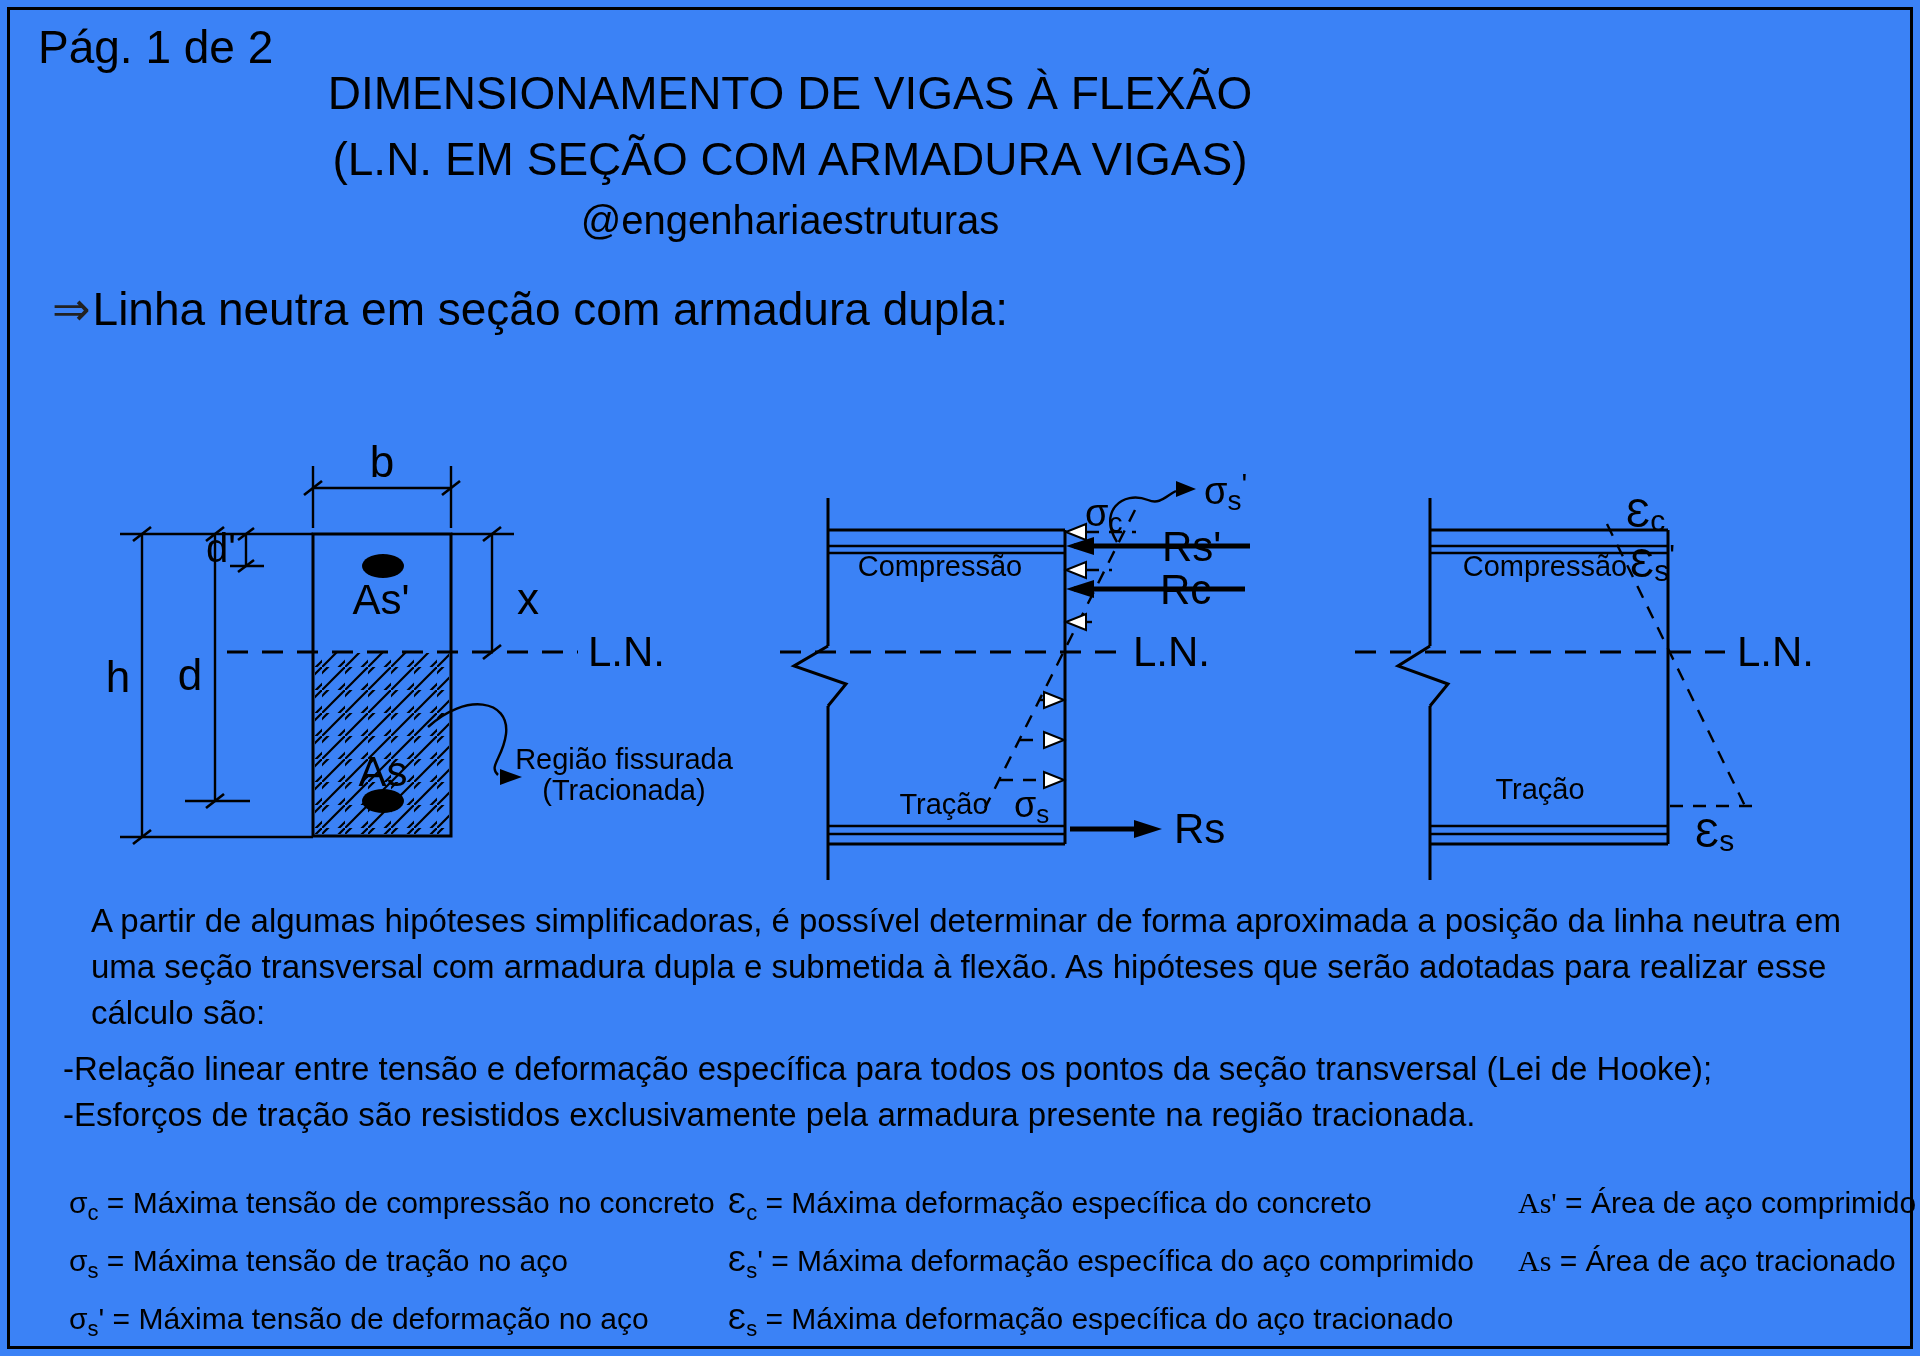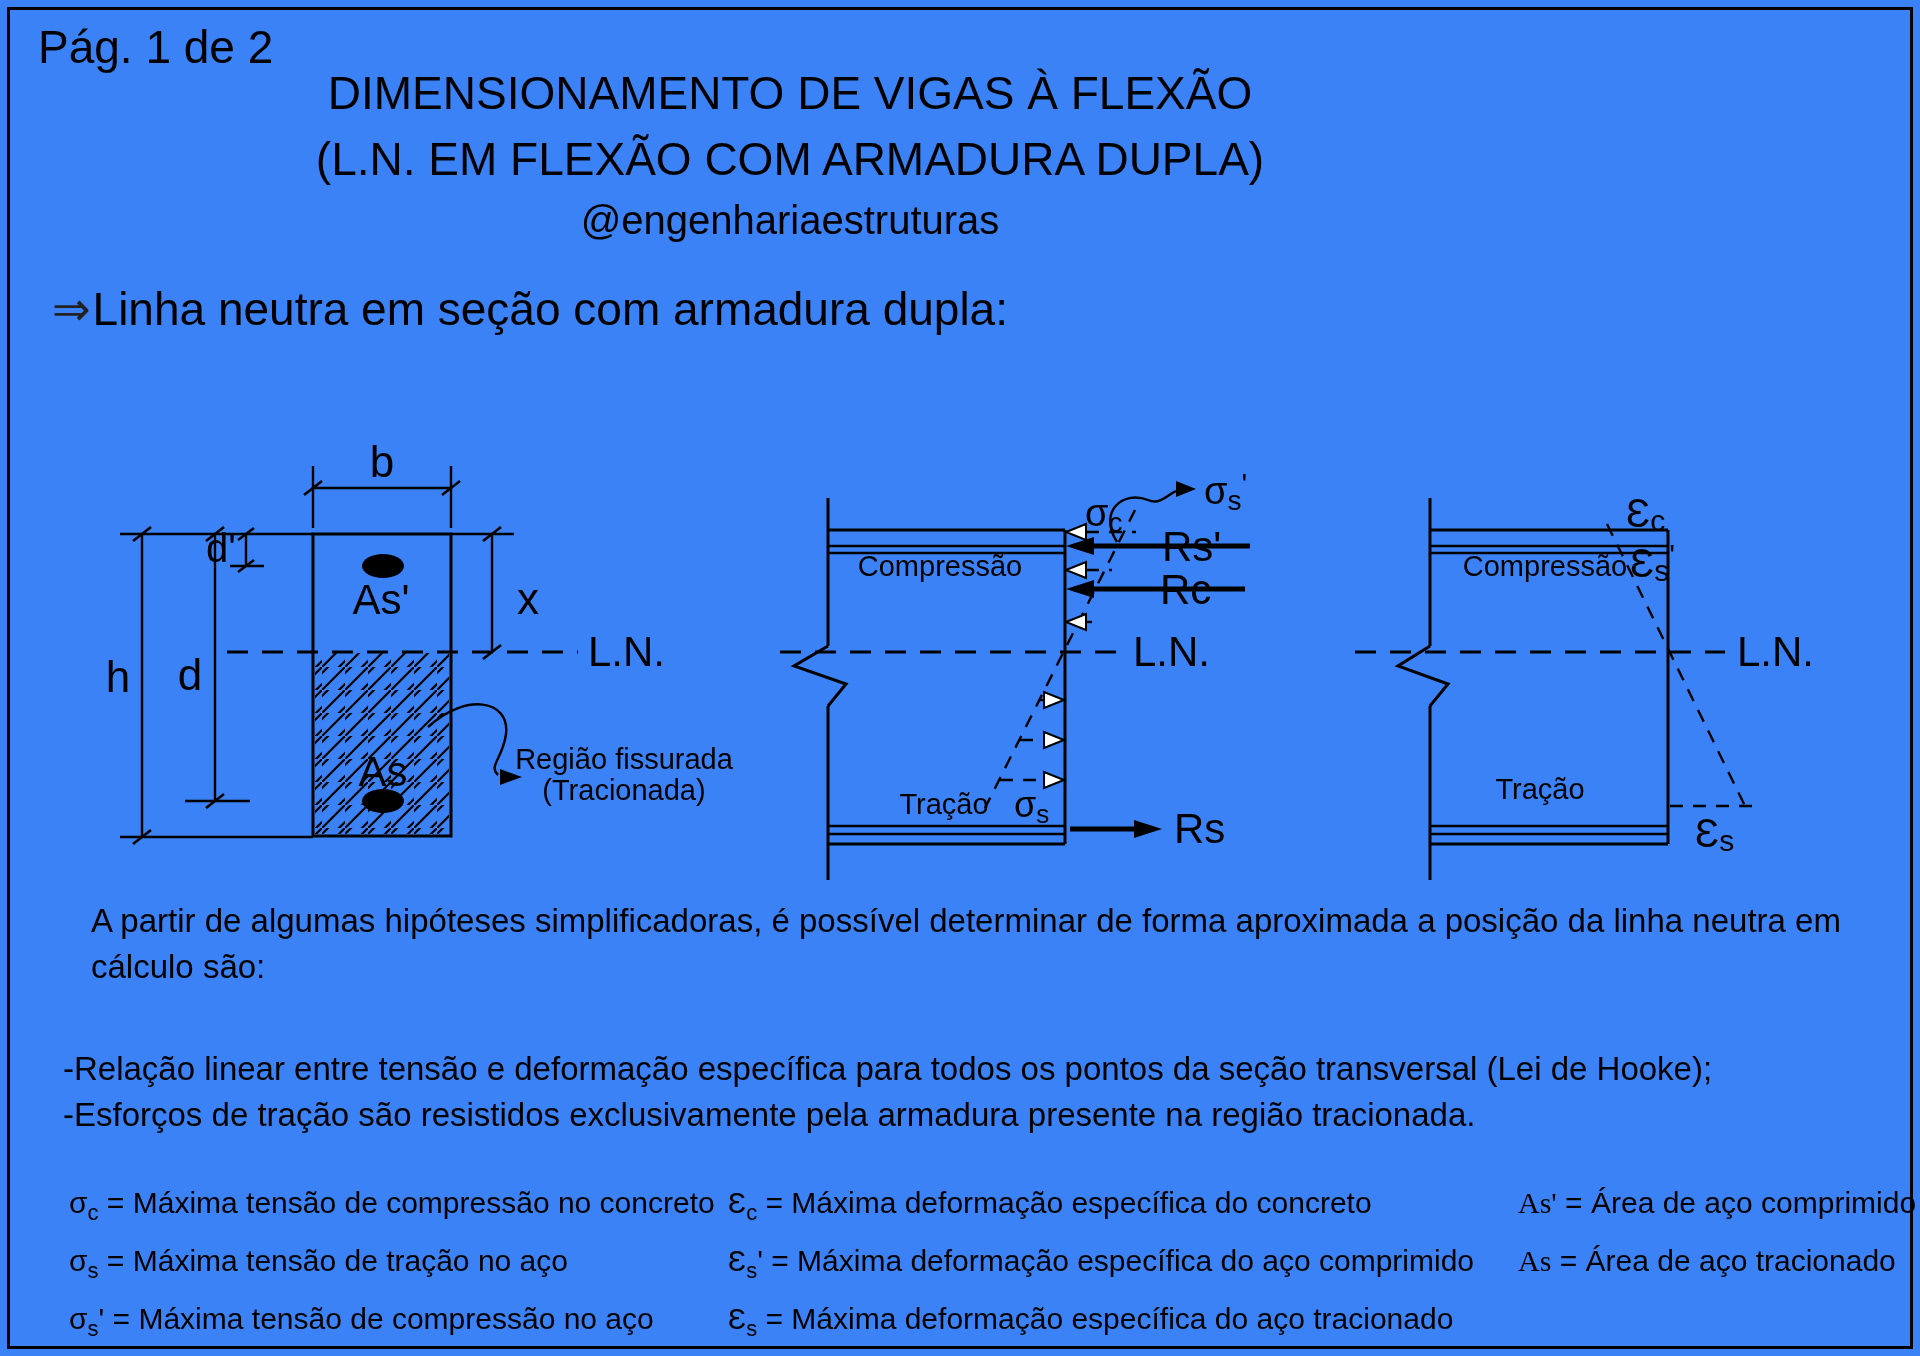--- a/index.html
+++ b/index.html
@@ -32,21 +32,21 @@
   .tick{stroke:#000;stroke-width:2.6;}
 </style>
 </head>
 <body>
 
 <div class="page">
   <div class="page-border"></div>
 
   <div class="pagenum">Pág. 1 de 2</div>
   <div class="title-band t1">DIMENSIONAMENTO DE VIGAS À FLEXÃO</div>
-  <div class="title-band t2">(L.N. EM FLEXÃO COM ARMADURA DUPLA)</div>
+  <div class="title-band t2">(L.N. EM SEÇÃO COM ARMADURA VIGAS)</div>
   <div class="title-band t3">@engenhariaestruturas</div>
 
   <div class="heading"><span class="harrow">⇒</span><span>Linha neutra em seção com armadura dupla:</span></div>
 
   <svg style="position:absolute;left:0;top:350px;" width="1920" height="560" viewBox="0 350 1920 560">
     <defs>
       <pattern id="hatch" patternUnits="userSpaceOnUse" width="23" height="23">
         <path d="M0,23 L23,0" stroke="#000" stroke-width="2.2"></path>
         <path d="M-6,12 L12,-6" stroke="#000" stroke-width="2.2"></path>
         <path d="M11,29 L29,11" stroke="#000" stroke-width="2.2"></path>
@@ -187,32 +187,33 @@
       <text x="1540" y="799" font-size="29" text-anchor="middle">Tração</text>
       <text x="1626" y="527" font-size="40"><tspan>Ɛ</tspan><tspan font-size="30" dy="4">c</tspan></text>
       <text x="1630" y="577" font-size="40"><tspan>Ɛ</tspan><tspan font-size="30" dy="4">s</tspan><tspan font-size="30" dy="-16">'</tspan></text>
       <text x="1695" y="847" font-size="40"><tspan>Ɛ</tspan><tspan font-size="30" dy="4">s</tspan></text>
       <text x="1737" y="666" font-size="42">L.N.</text>
     </g>
   </svg>
 
   <div class="para">
     <div>A partir de algumas hipóteses simplificadoras, é possível determinar de forma aproximada a posição da linha neutra em</div>
+    <div>uma seção transversal com armadura dupla e submetida à flexão. As hipóteses que serão adotadas para realizar esse</div>
     <div>cálculo são:</div>
   </div>
 
   <div class="bullets">
     <div>-Relação linear entre tensão e deformação específica para todos os pontos da seção transversal (Lei de Hooke);</div>
     <div>-Esforços de tração são resistidos exclusivamente pela armadura presente na região tracionada.</div>
   </div>
 
   <div class="legend">
     <div class="lrow c1 r0"><span class="lsym"><span>σ</span><sub>c</sub><span></span></span> <span>= Máxima tensão de compressão no concreto</span></div>
     <div class="lrow c1 r1"><span class="lsym"><span>σ</span><sub>s</sub><span></span></span> <span>= Máxima tensão de tração no aço</span></div>
-    <div class="lrow c1 r2"><span class="lsym"><span>σ</span><sub>s</sub><span>'</span></span> <span>= Máxima tensão de compressão no aço</span></div>
+    <div class="lrow c1 r2"><span class="lsym"><span>σ</span><sub>s</sub><span>'</span></span> <span>= Máxima tensão de deformação no aço</span></div>
 
     <div class="lrow c2 r0"><span class="lsym"><span>Ɛ</span><sub>c</sub><span></span></span> <span>= Máxima deformação específica do concreto</span></div>
     <div class="lrow c2 r1"><span class="lsym"><span>Ɛ</span><sub>s</sub><span>'</span></span> <span>= Máxima deformação específica do aço comprimido</span></div>
     <div class="lrow c2 r2"><span class="lsym"><span>Ɛ</span><sub>s</sub><span></span></span> <span>= Máxima deformação específica do aço tracionado</span></div>
 
     <div class="lrow c3 r0"><span class="lsym serif"><span>As</span><sub></sub><span>'</span></span> <span>= Área de aço comprimido</span></div>
     <div class="lrow c3 r1"><span class="lsym serif"><span>As</span><sub></sub><span></span></span> <span>= Área de aço tracionado</span></div>
   </div>
 </div>
 

